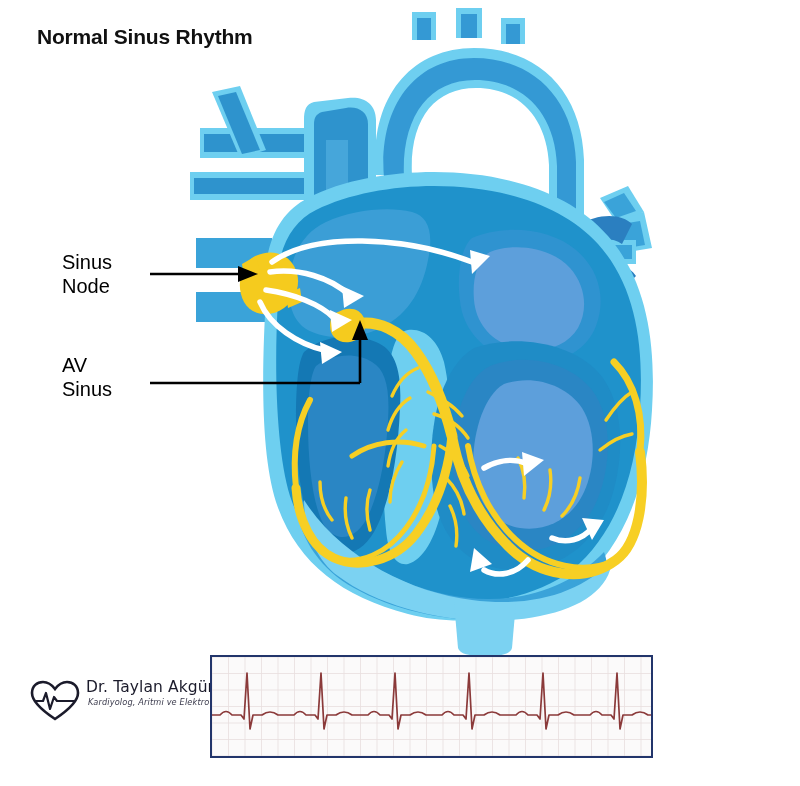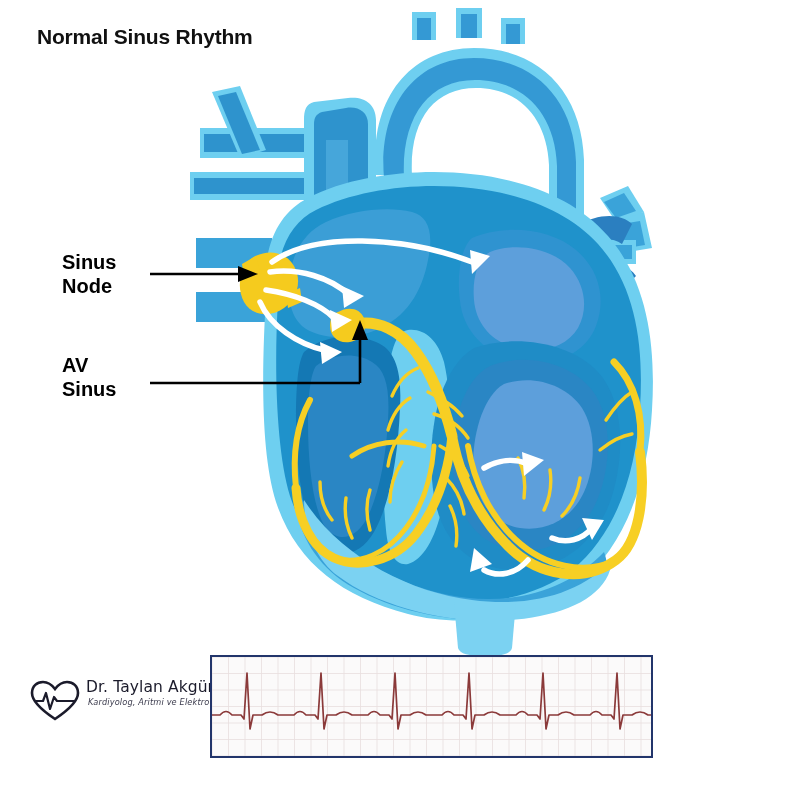--- a/index.html
+++ b/index.html
@@ -9,21 +9,21 @@
     font-family:"Liberation Sans","DejaVu Sans",sans-serif;
     background:#ffffff;
   }
   #stage{position:absolute;left:4px;top:0;width:800px;height:786px;}
   .title{
     position:absolute;left:33px;top:25px;
     font-size:21px;font-weight:bold;color:#111111;
     letter-spacing:-0.2px;white-space:nowrap;
   }
   .lbl{
-    position:absolute;font-size:20px;font-weight:bold;color:#000000;
+    position:absolute;font-size:20px;font-weight:normal;color:#000000;
     line-height:1.22;white-space:pre-line;
   }
   #lbl-sinus{left:58px;top:250px;}
   #lbl-av{left:58px;top:353px;}
   .art{position:absolute;left:0;top:0;width:800px;height:786px;}
   .logo-wrap{position:absolute;left:24px;top:676px;width:182px;height:54px;}
   .logo-name{
     position:absolute;left:58px;top:2px;font-size:15.5px;color:#1b1b2b;
     font-family:"DejaVu Sans",sans-serif;white-space:nowrap;letter-spacing:0.1px;
   }

